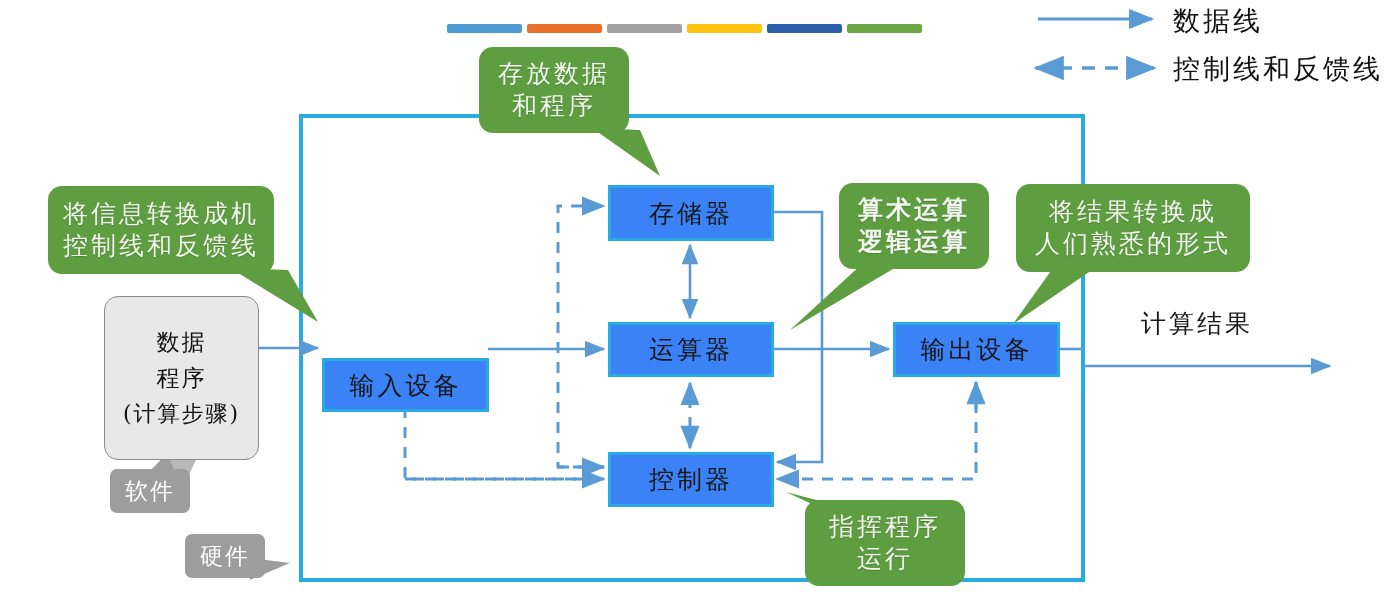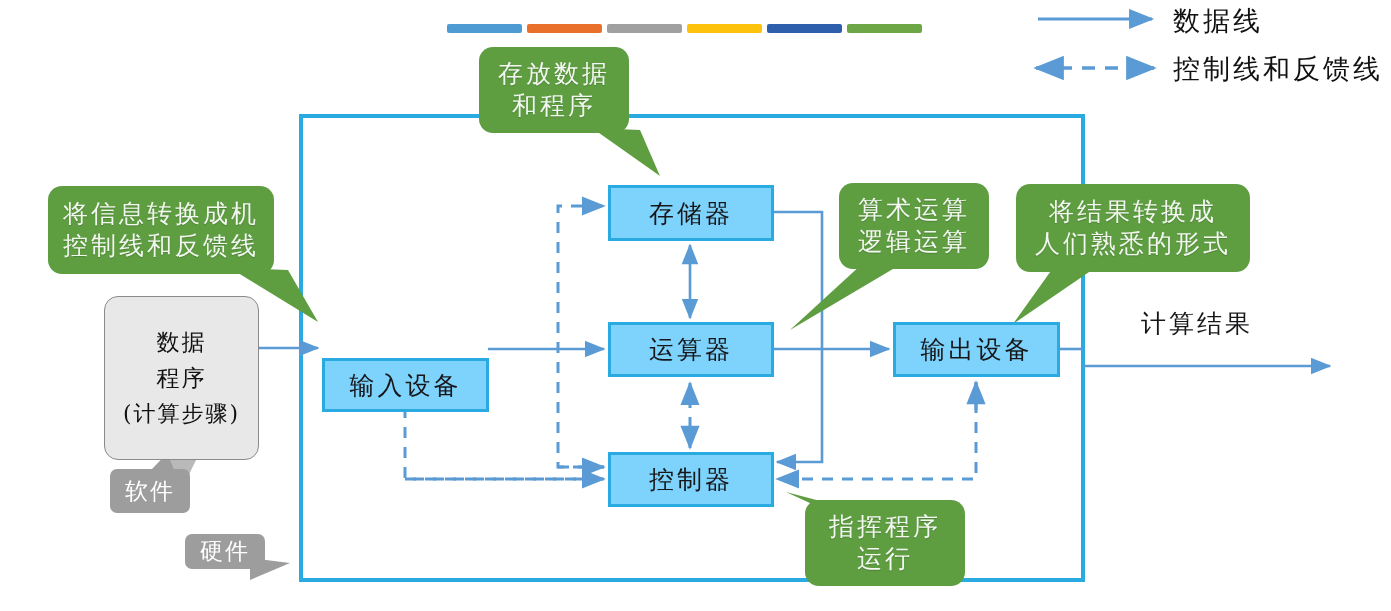--- a/index.html
+++ b/index.html
@@ -2,21 +2,21 @@
 <html><head>
 <meta charset="utf-8">
 <style>
   html,body{margin:0;padding:0;background:#ffffff;}
   body{width:1391px;height:611px;font-family:"Liberation Sans","DejaVu Sans",sans-serif;}
   #stage{position:relative;width:1391px;height:611px;overflow:hidden;background:#fff;}
   #svg-layer{position:absolute;left:0;top:0;width:1391px;height:611px;}
 
   .node-box{
     position:absolute;box-sizing:border-box;
-    border:3px solid #29ABE2;background:#7dd3fc;
+    border:3px solid #29ABE2;background:#3b82f6;
     display:flex;align-items:center;justify-content:center;
     font-family:Liberation Serif, serif;
     font-size:25px;color:#17171a;letter-spacing:3px;
   }
   .gray-box{
     position:absolute;box-sizing:border-box;
     border:1px solid #8a8a8a;background:#e8e8e8;border-radius:14px;
     display:flex;flex-direction:column;align-items:center;justify-content:center;
     font-family:"DejaVu Serif","Liberation Serif",serif;
     font-size:23px;color:#111;letter-spacing:2px;line-height:1.55;
@@ -147,37 +147,37 @@
   <div class="callout" style="left:479px;top:47px;width:150px;height:86px;">
     <div>存放数据</div>
     <div>和程序</div>
   </div>
 
   <div class="callout" style="left:48px;top:186px;width:226px;height:88px;">
     <div>将信息转换成机</div>
     <div>控制线和反馈线</div>
   </div>
 
-  <div class="callout" style="left:839px;top:183px;width:150px;height:86px;">
+  <div class="callout" style="left:839px;top:183px;width:150px;height:86px;font-weight:bold;">
     <div>算术运算</div>
     <div>逻辑运算</div>
   </div>
 
   <div class="callout" style="left:1016px;top:184px;width:234px;height:88px;">
     <div>将结果转换成</div>
     <div>人们熟悉的形式</div>
   </div>
 
   <div class="callout" style="left:805px;top:500px;width:160px;height:86px;">
     <div>指挥程序</div>
     <div>运行</div>
   </div>
 
   <div class="gtag" style="left:110px;top:469px;width:80px;height:44px;">软件</div>
 
-  <div class="gtag" style="left:185px;top:534px;width:80px;height:35px;">硬件</div>
+  <div class="gtag" style="left:185px;top:534px;width:80px;height:44px;">硬件</div>
 
   <div class="plain-text" style="left:1141px;top:307px;">计算结果</div>
 
   <div class="legend-text" style="left:1173px;top:3px;">数据线</div>
   <div class="legend-text" style="left:1173px;top:51px;">控制线和反馈线</div>
 
 </div>
 
 </body></html>

